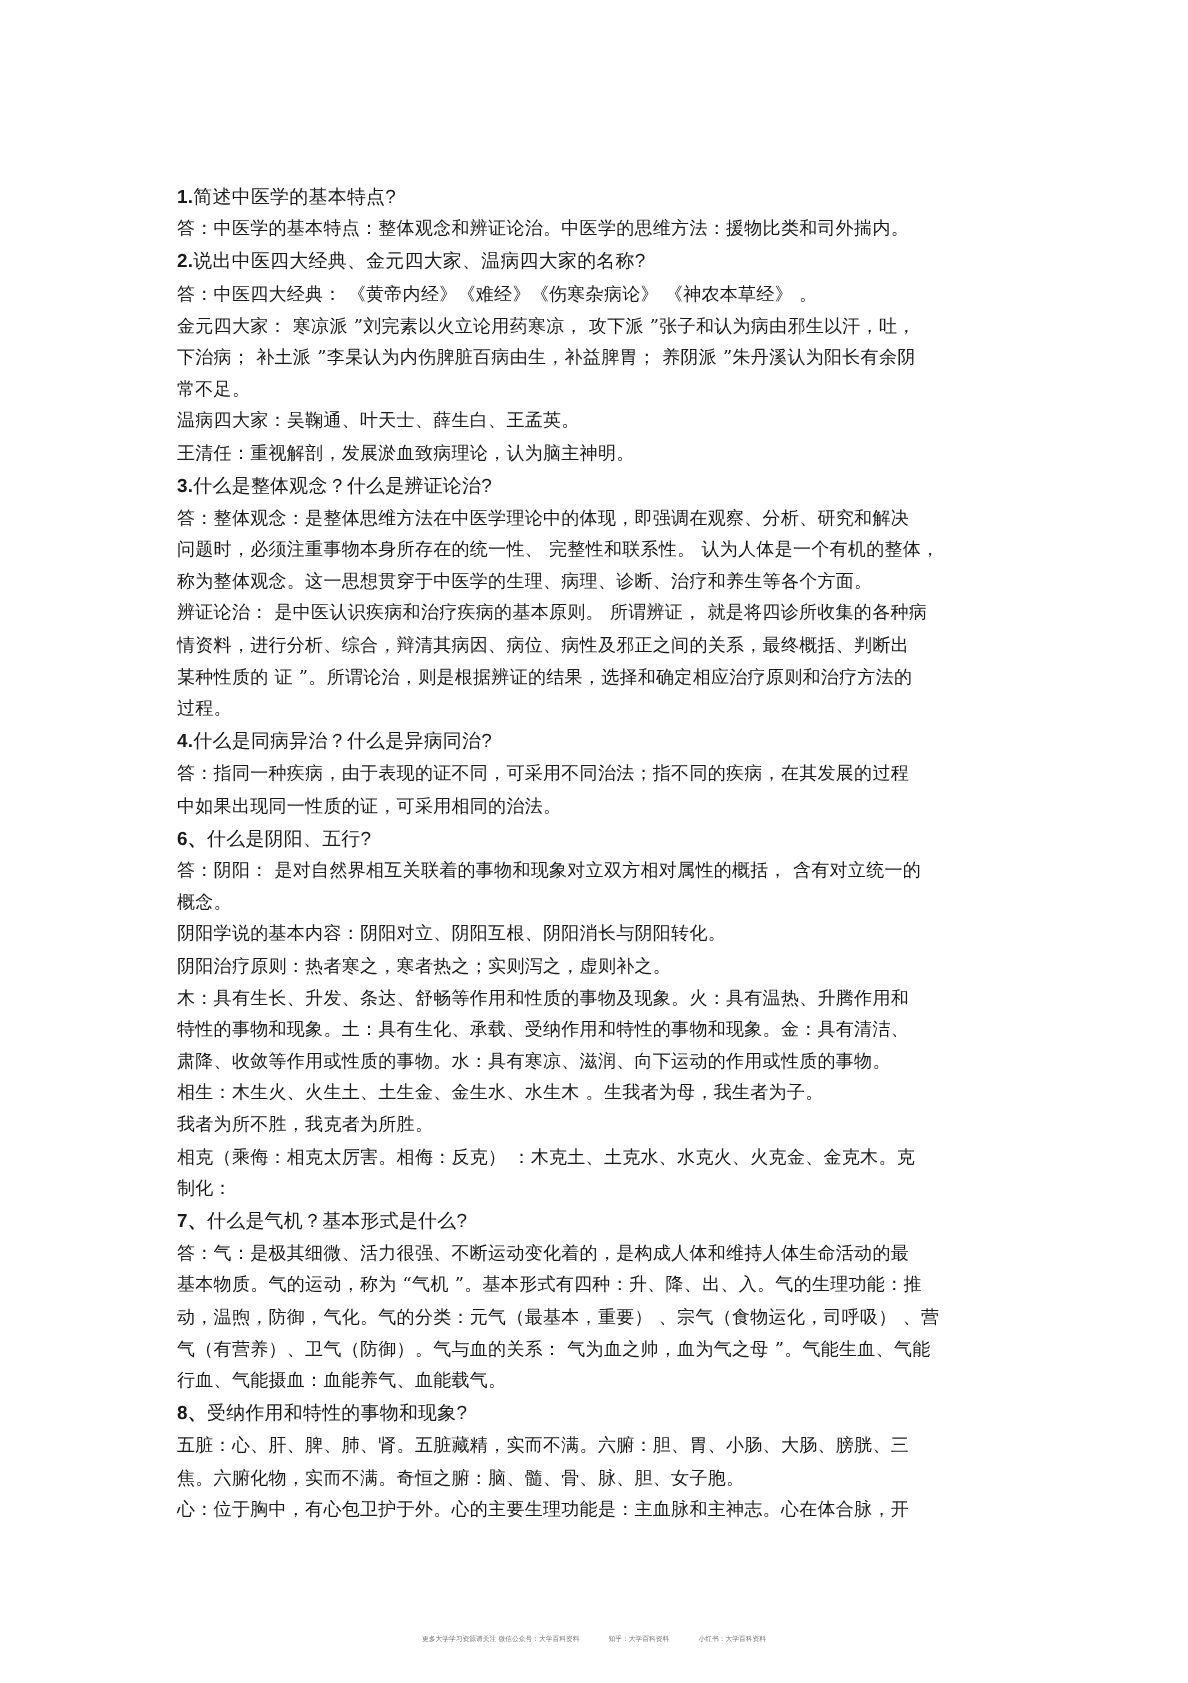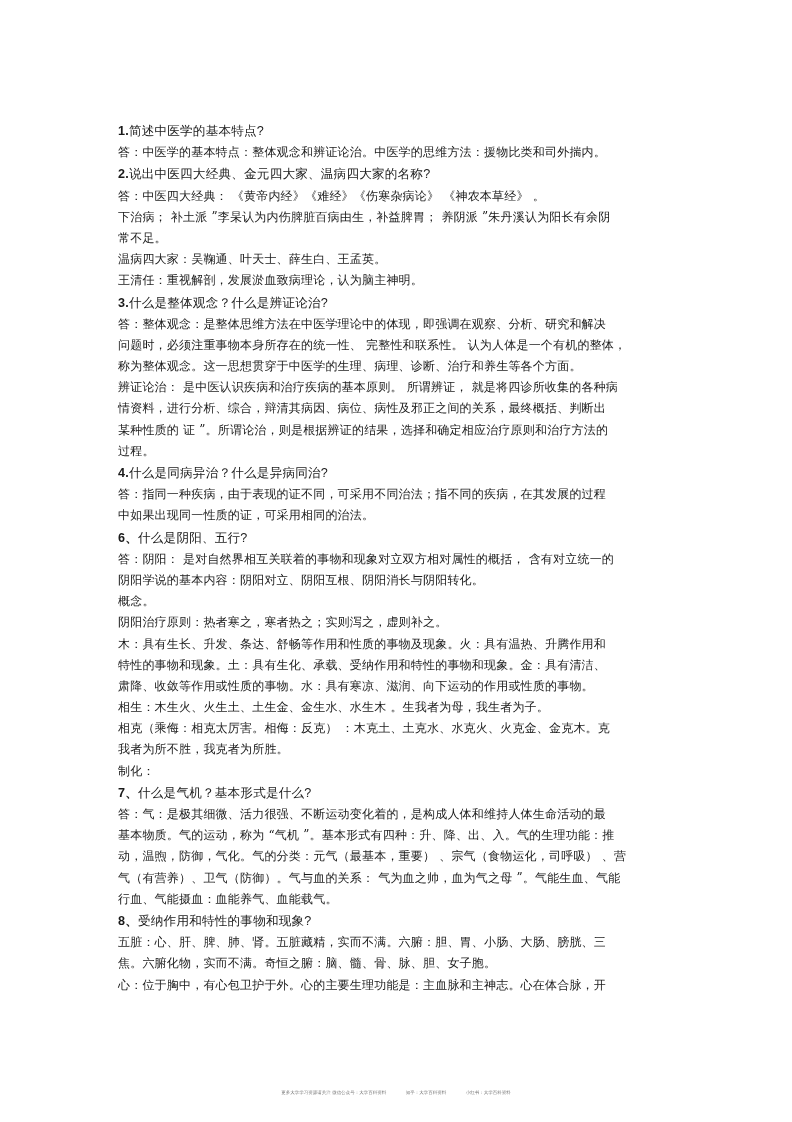--- a/index.html
+++ b/index.html
@@ -17,46 +17,47 @@
 </style>
 </head>
 <body>
 
 <div class="page">
   <div class="content" id="content">
       <div class="line q gap"><span class="num">1.</span><span>简述中医学的基本特点?</span></div>
       <div class="line">答：中医学的基本特点：整体观念和辨证论治。中医学的思维方法：援物比类和司外揣内。</div>
       <div class="line q gap"><span class="num">2.</span><span>说出中医四大经典、金元四大家、温病四大家的名称?</span></div>
       <div class="line">答：中医四大经典：   《黄帝内经》《难经》《伤寒杂病论》  《神农本草经》 。</div>
+      <div class="line">金元四大家：    寒凉派 ”刘完素以火立论用药寒凉，     攻下派 ”张子和认为病由邪生以汗，吐，</div>
       <div class="line">下治病；   补土派 ”李杲认为内伤脾脏百病由生，补益脾胃；       养阴派 ”朱丹溪认为阳长有余阴</div>
       <div class="line">常不足。</div>
       <div class="line">温病四大家：吴鞠通、叶天士、薛生白、王孟英。</div>
       <div class="line">王清任：重视解剖，发展淤血致病理论，认为脑主神明。</div>
       <div class="line q gap"><span class="num">3.</span><span>什么是整体观念？什么是辨证论治?</span></div>
       <div class="line">答：整体观念：是整体思维方法在中医学理论中的体现，即强调在观察、分析、研究和解决</div>
       <div class="line">问题时，必须注重事物本身所存在的统一性、    完整性和联系性。 认为人体是一个有机的整体，</div>
       <div class="line">称为整体观念。这一思想贯穿于中医学的生理、病理、诊断、治疗和养生等各个方面。</div>
       <div class="line">辨证论治：  是中医认识疾病和治疗疾病的基本原则。     所谓辨证，  就是将四诊所收集的各种病</div>
       <div class="line">情资料，进行分析、综合，辩清其病因、病位、病性及邪正之间的关系，最终概括、判断出</div>
       <div class="line">某种性质的   证 ”。所谓论治，则是根据辨证的结果，选择和确定相应治疗原则和治疗方法的</div>
       <div class="line">过程。</div>
       <div class="line q gap"><span class="num">4.</span><span>什么是同病异治？什么是异病同治?</span></div>
       <div class="line">答：指同一种疾病，由于表现的证不同，可采用不同治法；指不同的疾病，在其发展的过程</div>
       <div class="line">中如果出现同一性质的证，可采用相同的治法。</div>
       <div class="line q gap"><span class="num">6、</span><span>什么是阴阳、五行?</span></div>
       <div class="line">答：阴阳：  是对自然界相互关联着的事物和现象对立双方相对属性的概括，      含有对立统一的</div>
+      <div class="line">概念。</div>
       <div class="line">阴阳学说的基本内容：阴阳对立、阴阳互根、阴阳消长与阴阳转化。</div>
-      <div class="line">概念。</div>
       <div class="line">阴阳治疗原则：热者寒之，寒者热之；实则泻之，虚则补之。</div>
       <div class="line">木：具有生长、升发、条达、舒畅等作用和性质的事物及现象。火：具有温热、升腾作用和</div>
       <div class="line">特性的事物和现象。土：具有生化、承载、受纳作用和特性的事物和现象。金：具有清洁、</div>
       <div class="line">肃降、收敛等作用或性质的事物。水：具有寒凉、滋润、向下运动的作用或性质的事物。</div>
       <div class="line">相生：木生火、火生土、土生金、金生水、水生木      。生我者为母，我生者为子。</div>
+      <div class="line">我者为所不胜，我克者为所胜。</div>
       <div class="line">相克（乘侮：相克太厉害。相侮：反克）    ：木克土、土克水、水克火、火克金、金克木。克</div>
-      <div class="line">我者为所不胜，我克者为所胜。</div>
       <div class="line">制化：</div>
       <div class="line q gap"><span class="num">7、</span><span>什么是气机？基本形式是什么?</span></div>
       <div class="line">答：气：是极其细微、活力很强、不断运动变化着的，是构成人体和维持人体生命活动的最</div>
       <div class="line">基本物质。气的运动，称为    “气机 ”。基本形式有四种：升、降、出、入。气的生理功能：推</div>
       <div class="line">动，温煦，防御，气化。气的分类：元气（最基本，重要）     、宗气（食物运化，司呼吸）  、营</div>
       <div class="line">气（有营养）、卫气（防御）。气与血的关系：   气为血之帅，血为气之母  ”。气能生血、气能</div>
       <div class="line">行血、气能摄血：血能养气、血能载气。</div>
       <div class="line q gap"><span class="num">8、</span><span>受纳作用和特性的事物和现象?</span></div>
       <div class="line">五脏：心、肝、脾、肺、肾。五脏藏精，实而不满。六腑：胆、胃、小肠、大肠、膀胱、三</div>
       <div class="line">焦。六腑化物，实而不满。奇恒之腑：脑、髓、骨、脉、胆、女子胞。</div>

